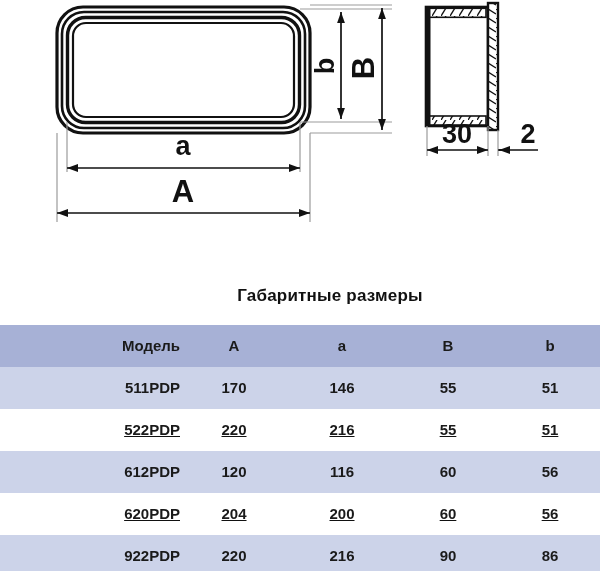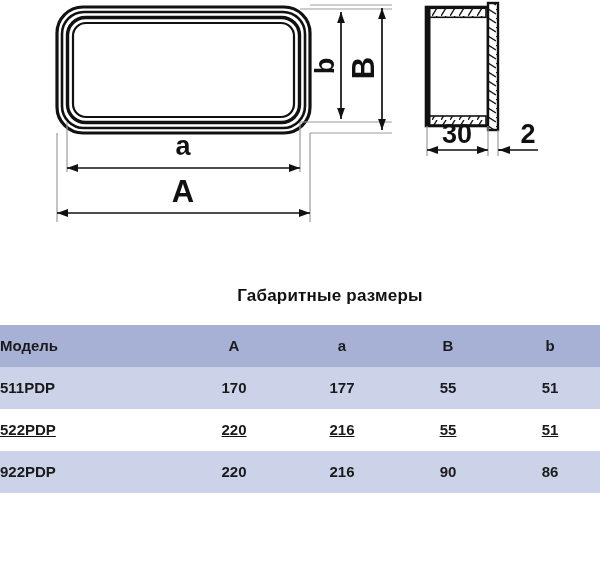--- a/index.html
+++ b/index.html
@@ -76,21 +76,21 @@
     text-decoration: underline;
   }
   .col-model { width: 180px; }
   .col-a     { width: 108px; }
   .col-a2    { width: 108px; }
   .col-b     { width: 104px; }
   .col-b2    { width: 100px; }
 
   #dim-table th.col-model,
   #dim-table td.col-model {
-    text-align: left;
+    text-align: right;
   }
 </style>
 </head>
 <body>
 
 <div id="drawing">
   <svg width="600" height="280" viewBox="0 0 600 280" xmlns="http://www.w3.org/2000/svg">
     <defs>
       <marker id="arrL" markerWidth="12" markerHeight="9" refX="1" refY="4.5" orient="auto" markerUnits="userSpaceOnUse">
         <path d="M1,4.5 L12,0.6 L12,8.4 Z" fill="#111111"></path>
@@ -188,32 +188,46 @@
       <th class="col-a">A</th>
       <th class="col-a2">a</th>
       <th class="col-b">B</th>
       <th class="col-b2">b</th>
     </tr>
   </thead>
   <tbody>
     <tr class="shade">
       <td class="col-model">511PDP</td>
       <td class="col-a">170</td>
-      <td class="col-a2">177</td>
+      <td class="col-a2">146</td>
       <td class="col-b">55</td>
       <td class="col-b2">51</td>
     </tr>
     <tr class="plain">
       <td class="col-model">522PDP</td>
       <td class="col-a">220</td>
       <td class="col-a2">216</td>
       <td class="col-b">55</td>
       <td class="col-b2">51</td>
     </tr>
     <tr class="shade">
+      <td class="col-model">612PDP</td>
+      <td class="col-a">120</td>
+      <td class="col-a2">116</td>
+      <td class="col-b">60</td>
+      <td class="col-b2">56</td>
+    </tr>
+    <tr class="plain">
+      <td class="col-model">620PDP</td>
+      <td class="col-a">204</td>
+      <td class="col-a2">200</td>
+      <td class="col-b">60</td>
+      <td class="col-b2">56</td>
+    </tr>
+    <tr class="shade">
       <td class="col-model">922PDP</td>
       <td class="col-a">220</td>
       <td class="col-a2">216</td>
       <td class="col-b">90</td>
       <td class="col-b2">86</td>
     </tr>
   </tbody>
 </table>
 
 </body></html>

